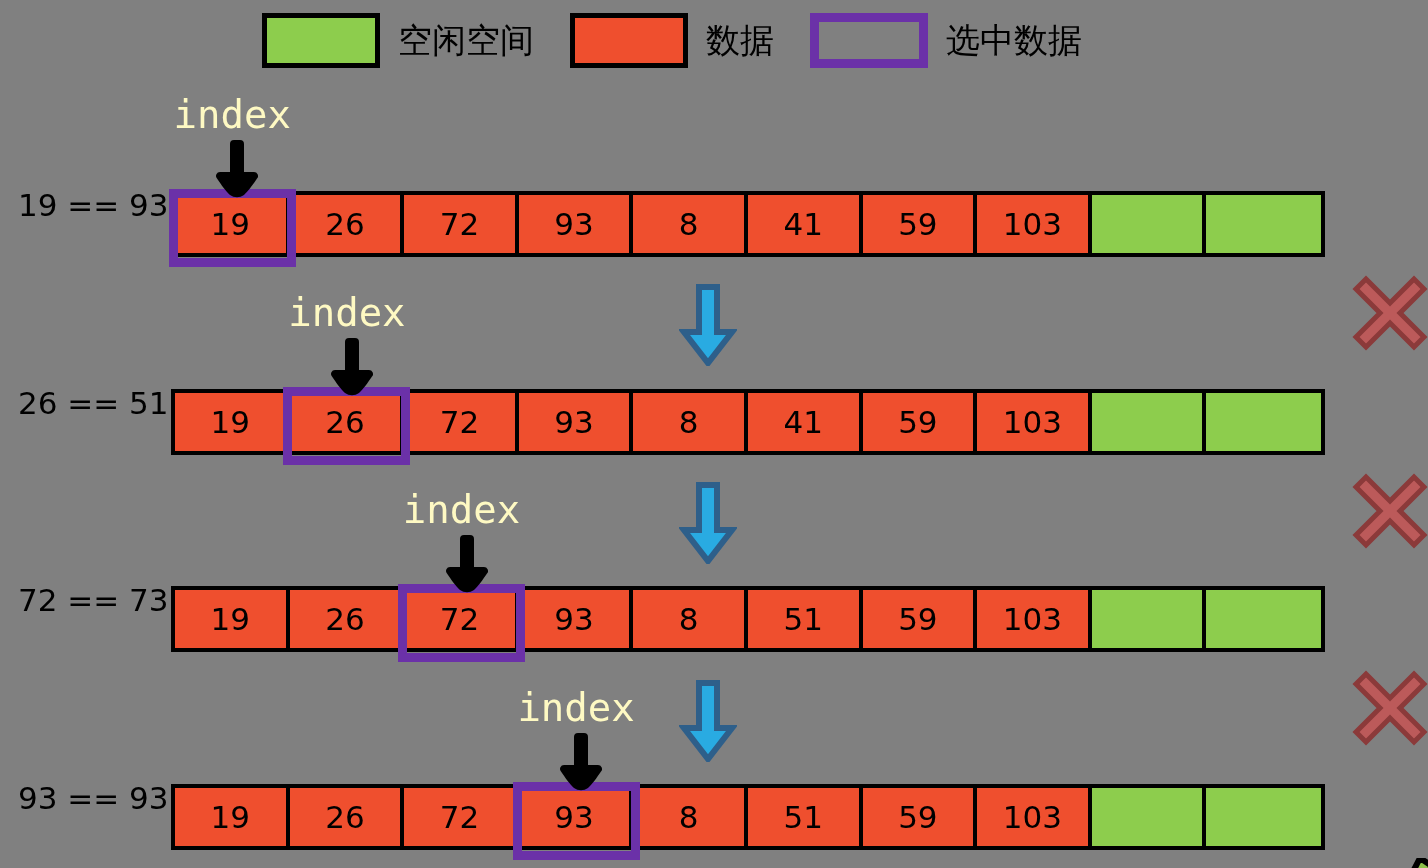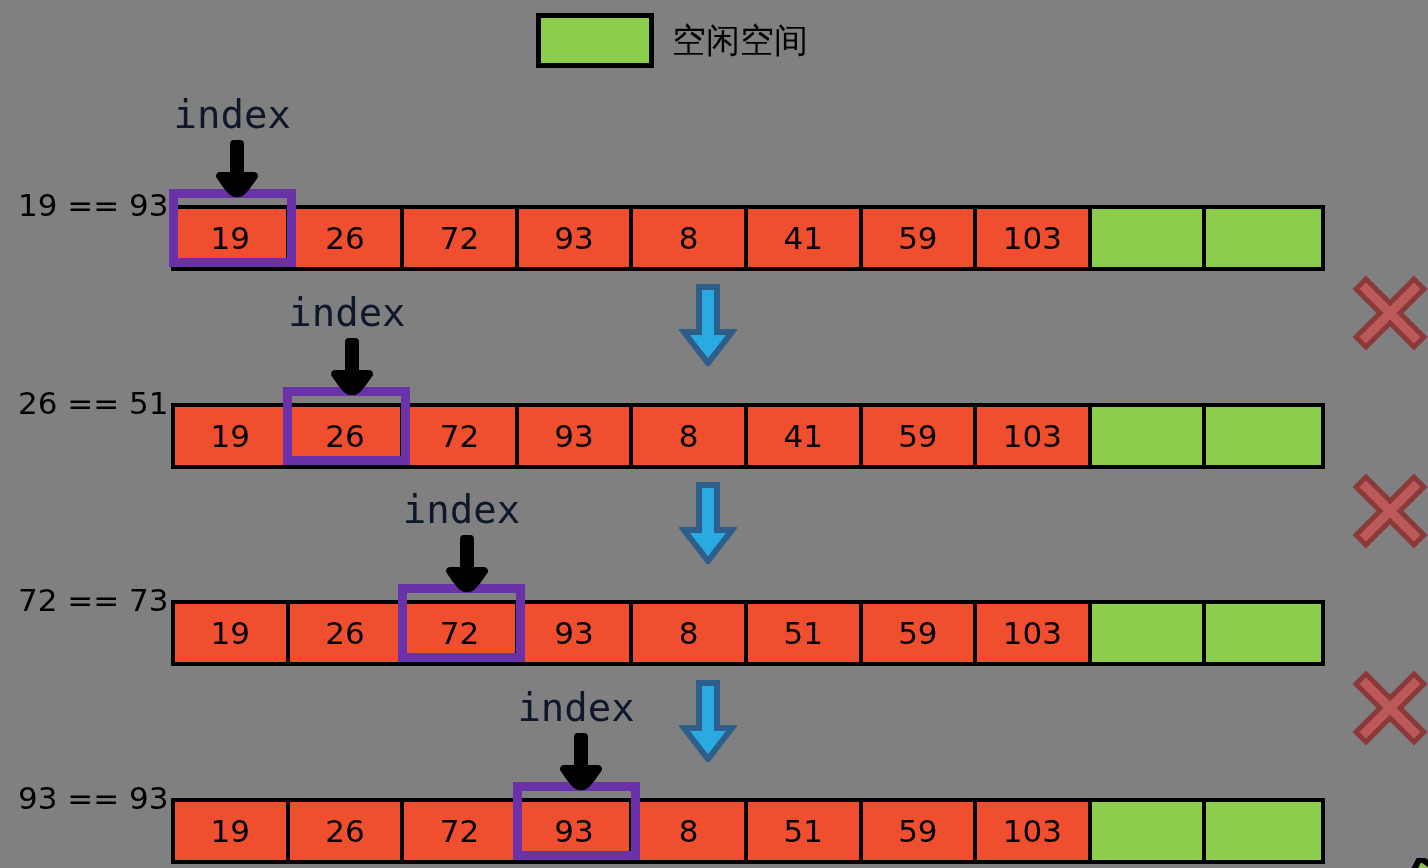--- a/index.html
+++ b/index.html
@@ -67,21 +67,21 @@
     font-size: 31px;
     color: #000000;
     line-height: 1;
     white-space: nowrap;
   }
 
   
   .array {
     position: absolute;
     left: 171px;
-    top: 120px;
+    top: 106px;
     height: 66px;
     display: flex;
     border: 4px solid #000;
     background: #ef4444;
   }
   .cell {
     width: 114.6px;
     height: 58px;
     display: flex;
     align-items: center;
@@ -105,21 +105,21 @@
     border: 9px solid #6B31A8;
     pointer-events: none;
   }
 
   
   .index-label {
     position: absolute;
     top: 10px;
     font-family: "DejaVu Sans Mono", monospace;
     font-size: 39px;
-    color: #0f172a;
+    color: #fef9c3;
     line-height: 1;
     white-space: nowrap;
     transform: translateX(-50%);
   }
   .index-arrow {
     position: absolute;
     top: 55px;
     width: 52px;
     height: 58px;
     transform: translateX(-50%);
@@ -144,20 +144,28 @@
   .result-mark.cross { top: 190px; width: 76px; height: 76px; }
   .result-mark.check { top: 180px; width: 80px; height: 96px; }
 </style>
 </head>
 <body>
 
 <div id="legend">
     <div class="legend-item">
       <div class="legend-swatch free"></div>
       <div class="legend-label">空闲空间</div>
+    </div>
+    <div class="legend-item">
+      <div class="legend-swatch data"></div>
+      <div class="legend-label">数据</div>
+    </div>
+    <div class="legend-item">
+      <div class="legend-swatch picked"></div>
+      <div class="legend-label">选中数据</div>
     </div>
   </div>
 
 <div id="rows-container">
     <div class="row" id="row-0">
       <div class="cmp-label">19 == 93</div>
       <div class="array">
         <div class="cell data">19</div>
         <div class="cell data">26</div>
         <div class="cell data">72</div>

